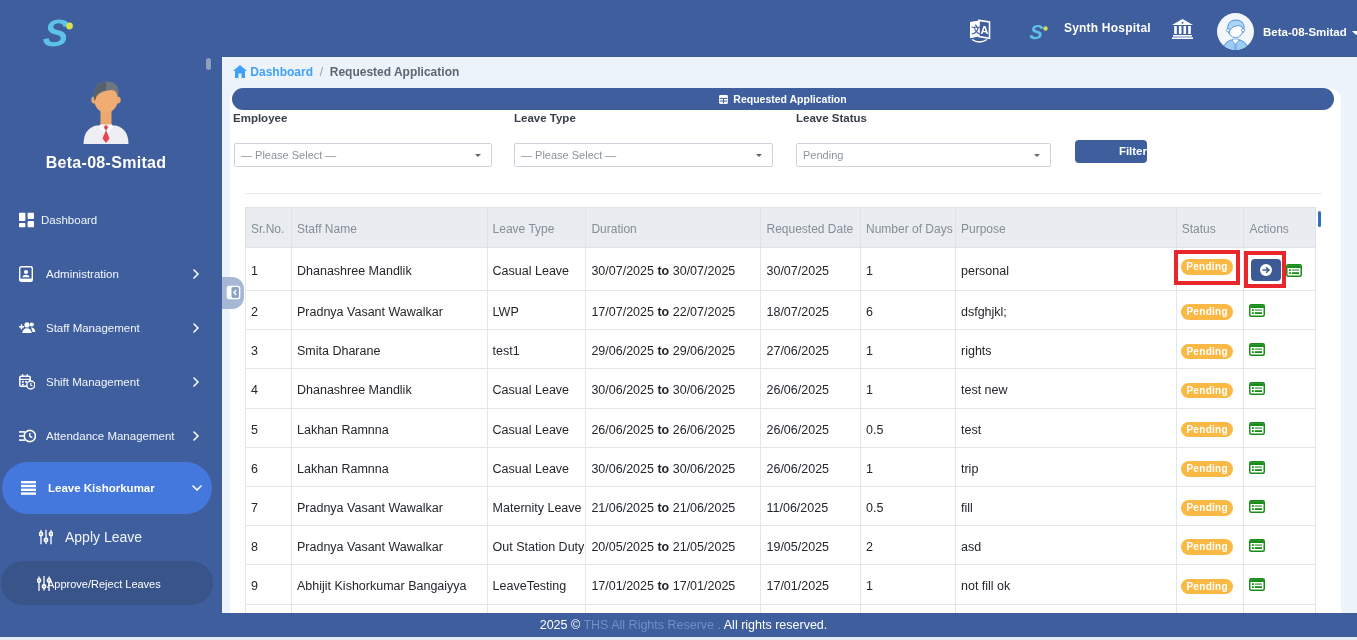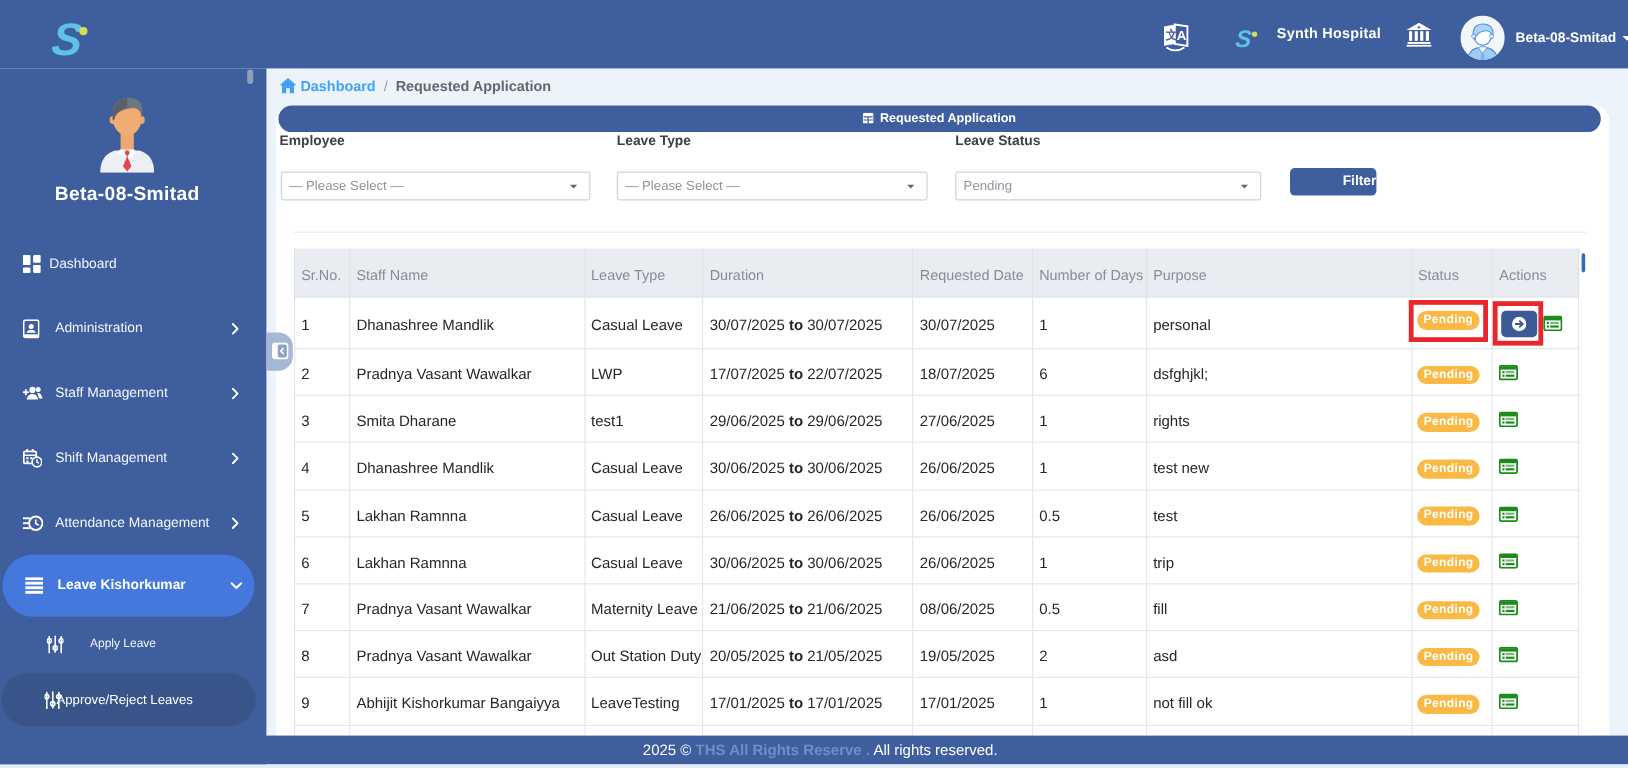--- a/index.html
+++ b/index.html
@@ -49,21 +49,21 @@
   
   #redbox1 { position:absolute; left:1174px; top:250px; width:66px; height:35px; border:4.5px solid #e9262c; z-index:12; }
   #redbox2 { position:absolute; left:1244px; top:251px; width:42px; height:37px; border:4px solid #e9262c; z-index:12; }
   #bluebtn { position:absolute; left:1250.5px; top:259px; width:30px; height:21.5px; background:#3b5a96; border-radius:4px; z-index:13; }
 
   
   #collapse { position:absolute; left:222px; top:277px; width:22px; height:32px; background:rgba(150,172,205,.85); border-radius:0 12px 12px 0; z-index:25; }
 
   
   #footer { position:absolute; left:0; top:613px; width:1357px; height:24px; background:#3e5e9d; z-index:40; color:#fff; font-size:12.5px; text-align:center; line-height:24px; padding-left:10px; }
-  #footer .muted { color:#6f8fc5; font-weight:bold; }
+  #footer .muted { color:#6f8fc5; font-weight:normal; }
   #bottomstrip { position:absolute; left:0; top:637px; width:1357px; height:3px; background:#e4edf7; z-index:40; }
 </style>
 </head>
 <body>
 
 <div id="header">
   <svg id="logoS" viewBox="0 0 40 44">
     <text x="2" y="38" font-family="Liberation Sans,sans-serif" font-size="38" font-weight="bold" font-style="italic" fill="#5ec1e8" transform="skewX(-6) translate(4 0)">S</text>
     <circle cx="29.5" cy="18" r="3.4" fill="#d3e054"></circle>
   </svg>
@@ -216,21 +216,21 @@
     <svg class="mico" style="left:39px" width="14" height="15" viewBox="0 0 14 15">
       <g stroke="#fff" stroke-width="1.3" fill="none">
         <line x1="2" y1="0.5" x2="2" y2="15"></line>
           <line x1="7" y1="0" x2="7" y2="14.5"></line>
           <line x1="12" y1="0.5" x2="12" y2="15"></line>
         <circle cx="2" cy="4.5" r="1.8"></circle>
           <circle cx="7" cy="10.5" r="1.8"></circle>
           <circle cx="12" cy="4.5" r="1.8"></circle>
       </g>
     </svg>
-    <span class="mtxt" style="left:75px;font-size:10px">Apply Leave</span>
+    <span class="mtxt" style="left:65px;font-size:14px">Apply Leave</span>
   </div>
 
   <div id="ar-pill">
     <svg class="abs" style="left:36px;top:15px" width="14" height="15" viewBox="0 0 14 15">
       <g stroke="#fff" stroke-width="1.3" fill="none">
         <line x1="2" y1="0.5" x2="2" y2="15"></line>
           <line x1="7" y1="0" x2="7" y2="14.5"></line>
           <line x1="12" y1="0.5" x2="12" y2="15"></line>
         <circle cx="2" cy="4.5" r="1.8"></circle>
           <circle cx="7" cy="10.5" r="1.8"></circle>
@@ -395,21 +395,21 @@
               <rect x="5.8" y="5.2" width="7.2" height="1.8" fill="#7cb87c"></rect>
               <rect x="3" y="8.2" width="1.8" height="1.8" fill="#1a8c1a"></rect>
               <rect x="5.8" y="8.2" width="7.2" height="1.8" fill="#1a8c1a"></rect>
             </svg></td>
     </tr>
     <tr>
       <td>7</td>
           <td>Pradnya Vasant Wawalkar</td>
           <td>Maternity Leave</td>
           <td>21/06/2025 <b>to</b> 21/06/2025</td>
-          <td>08/06/2025</td>
+          <td>11/06/2025</td>
           <td>0.5</td>
           <td>fill</td>
       <td class="st"><span class="badge">Pending</span></td>
       <td class="ac"><svg width="16" height="13" viewBox="0 0 16 13">
               <rect x="0.75" y="0.75" width="14.5" height="11.5" rx="1.5" fill="#fff" stroke="#1a8c1a" stroke-width="1.5"></rect>
               <rect x="1.2" y="1.2" width="13.6" height="2.8" fill="#1a8c1a"></rect>
               <rect x="3" y="5.2" width="1.8" height="1.8" fill="#1a8c1a"></rect>
               <rect x="5.8" y="5.2" width="7.2" height="1.8" fill="#7cb87c"></rect>
               <rect x="3" y="8.2" width="1.8" height="1.8" fill="#1a8c1a"></rect>
               <rect x="5.8" y="8.2" width="7.2" height="1.8" fill="#1a8c1a"></rect>

